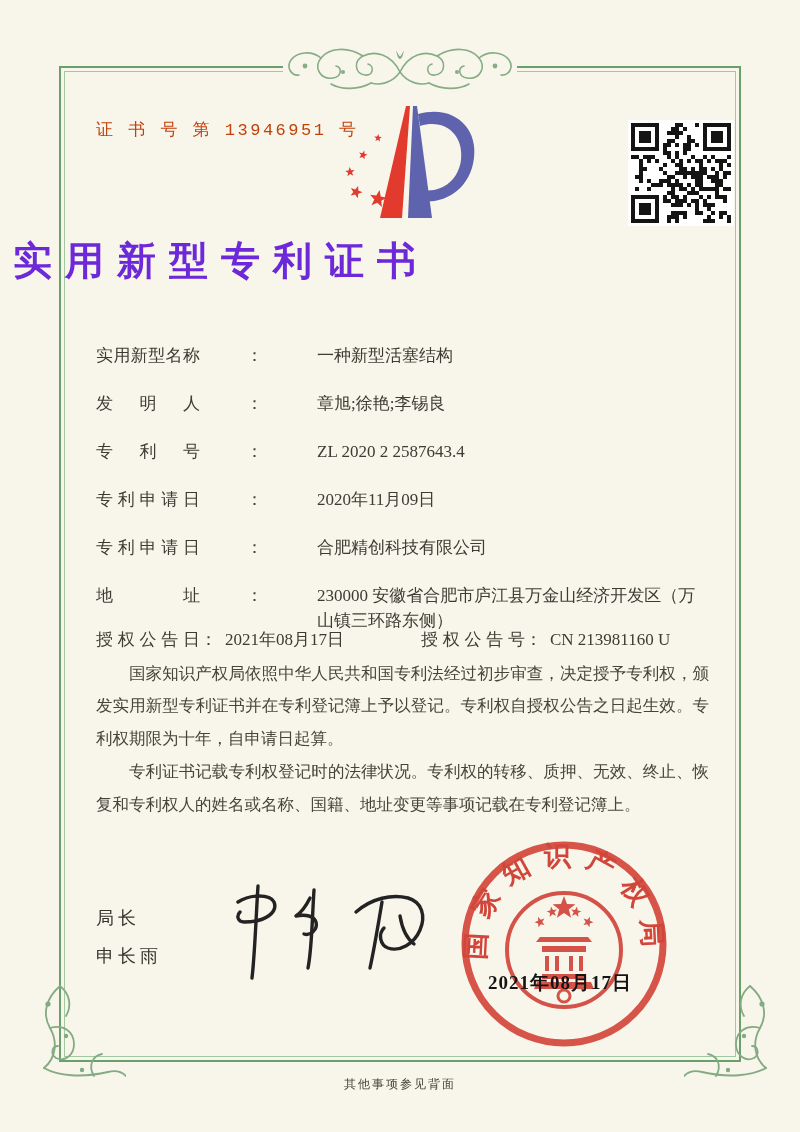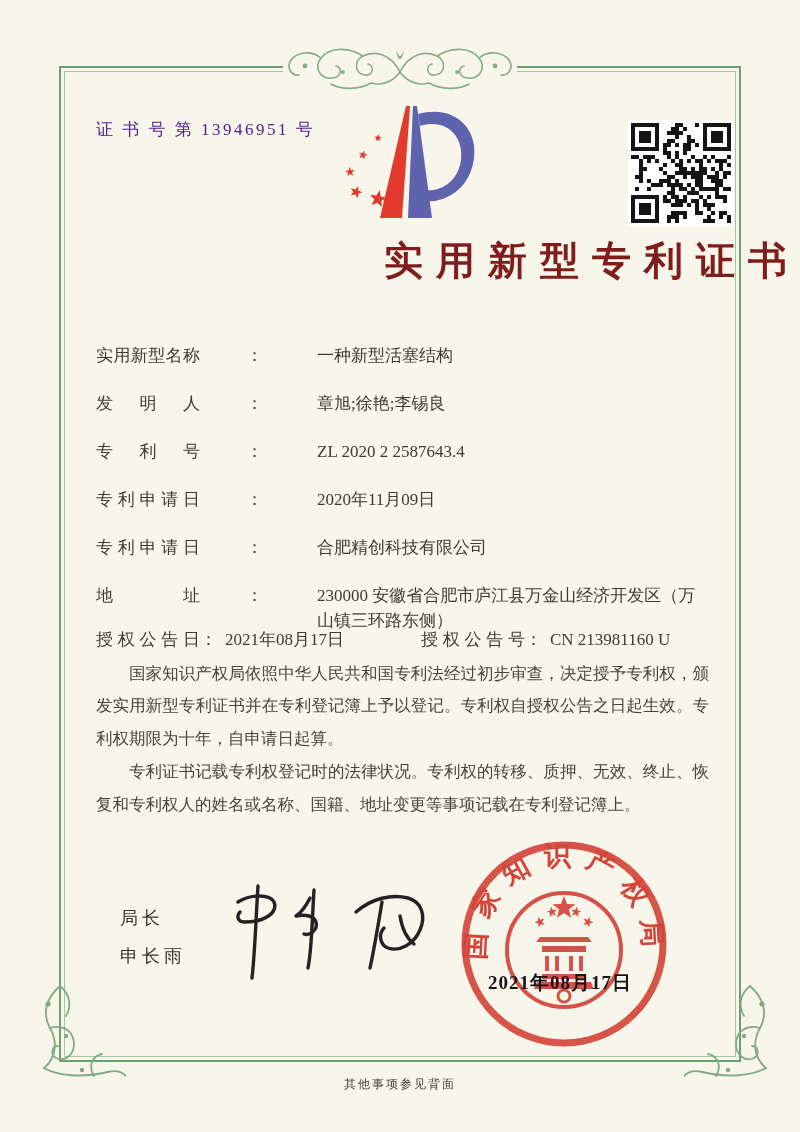--- a/index.html
+++ b/index.html
@@ -14,28 +14,28 @@
   
   .frame{
     position:absolute;left:59px;top:66px;width:682px;height:996px;
     border:2px solid #69a06b;box-sizing:border-box;
   }
   .frame-inner{
     position:absolute;inset:3px;border:1px solid #a3c6a3;
   }
   .cert-no{
     position:absolute;left:96px;top:118px;
-    font-size:17px;letter-spacing:2.5px;color:#4c1d95;
+    font-size:17px;letter-spacing:2.5px;color:#c2410c;font-family:Liberation Mono, monospace;
   }
   .logo{position:absolute;left:332px;top:100px;}
   .qr{position:absolute;left:628px;top:120px;}
   .doc-title{
     position:absolute;left:0;top:234px;width:800px;
-    text-align:right;font-size:39px;font-weight:bold;
-    letter-spacing:13px;text-indent:13px;color:#7f1d1d;
+    text-align:left;font-size:39px;font-weight:bold;
+    letter-spacing:13px;text-indent:13px;color:#6d28d9;
   }
   .fields{position:absolute;left:96px;top:343px;width:612px;}
   .frow{display:flex;align-items:flex-start;margin-bottom:23px;
     font-size:17px;line-height:25px;color:#3c3c34;gap:46px;}
   .f-label{
     display:inline-block;width:104px;
     text-align:justify;text-align-last:justify;
     flex:0 0 104px;
   }
   .f-colon{flex:0 0 auto;margin-right:8px;}
@@ -45,21 +45,21 @@
     font-size:17px;line-height:25px;color:#3c3c34;
   }
   .grant-second{position:absolute;left:325px;top:0;display:flex;}
   .grant-first{display:flex;}
   .paras{
     position:absolute;left:96px;top:658px;width:613px;
     font-size:16.5px;line-height:32.4px;text-align:justify;
     color:#45453b;
   }
   .paras p{margin:0 0 1px 0;text-indent:2em;}
-  .officer{position:absolute;left:96px;top:906px;font-size:18px;color:#35352e;margin-left:24px;}
+  .officer{position:absolute;left:96px;top:906px;font-size:18px;color:#35352e;}
   .officer .o-title{letter-spacing:4px;margin-bottom:14px;}
   .officer .o-name{letter-spacing:4px;}
   .signature{position:absolute;left:222px;top:872px;}
   .seal{position:absolute;left:458px;top:838px;}
   .seal-date{
     position:absolute;left:488px;top:970px;width:170px;
     font-size:19px;font-weight:600;color:#141414;letter-spacing:1px;
     white-space:nowrap;
   }
   .page-no{

